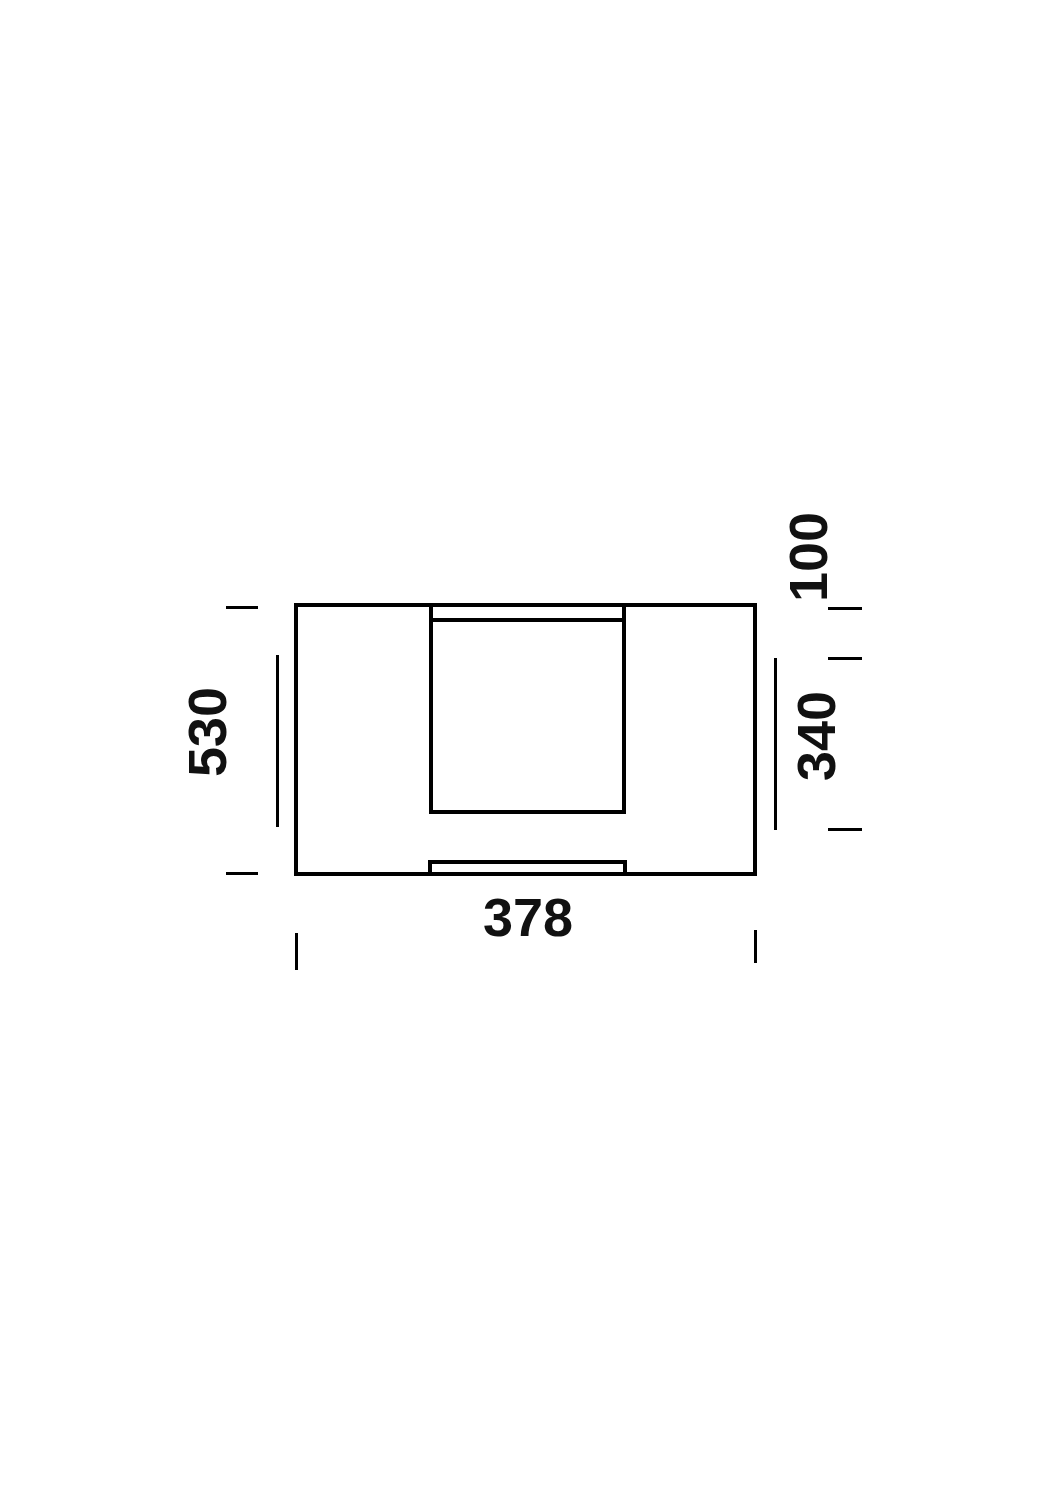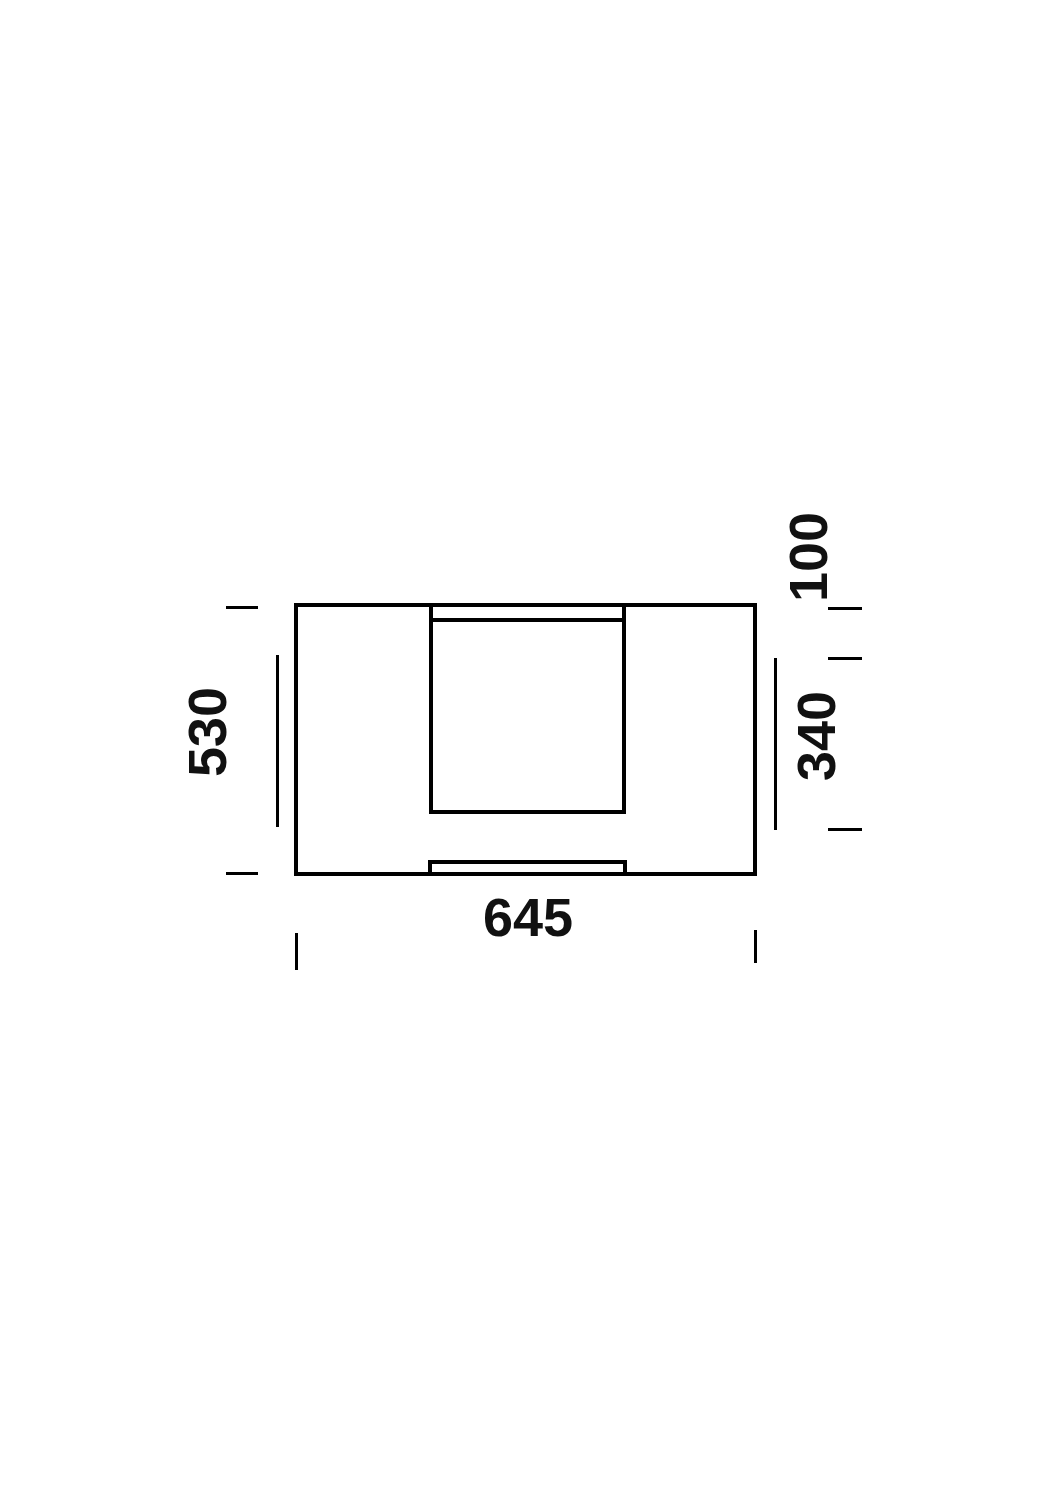--- a/index.html
+++ b/index.html
@@ -47,15 +47,15 @@
   <div class="ln" style="left:828px;top:607px;width:34px;height:3px;"></div>
   <div class="ln" style="left:828px;top:657px;width:34px;height:3px;"></div>
   <div class="dim vert" style="left:808px;top:557px;">100</div>
 
   <div class="ln" style="left:828px;top:828px;width:34px;height:3px;"></div>
   <div class="ln" style="left:774px;top:658px;width:3px;height:172px;"></div>
   <div class="dim vert" style="left:816px;top:736px;">340</div>
 
   <div class="ln" style="left:295px;top:933px;width:3px;height:37px;"></div>
   <div class="ln" style="left:754px;top:930px;width:3px;height:33px;"></div>
-  <div class="dim" style="left:528px;top:917px;">645</div>
+  <div class="dim" style="left:528px;top:917px;">378</div>
 
 </div>
 
 </body></html>

